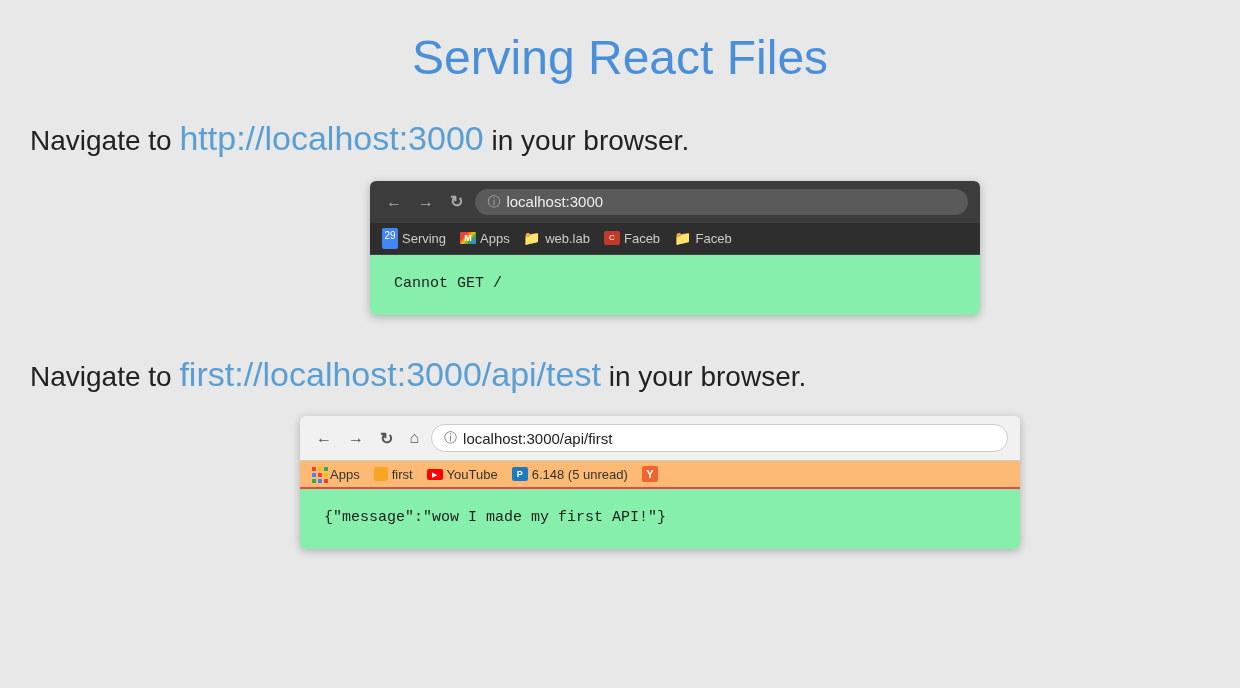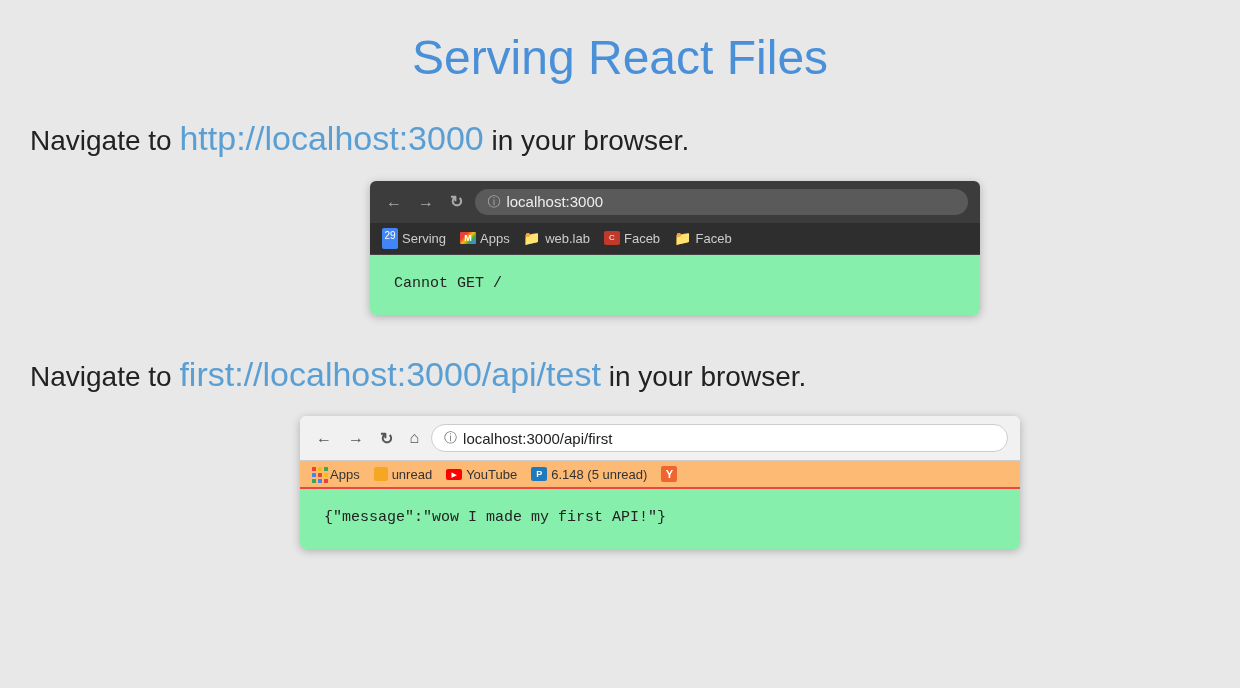--- a/index.html
+++ b/index.html
@@ -224,21 +224,21 @@
         <div style="width:4px;height:4px;background:#ea4335;border-radius:0.5px;"></div>
         <div style="width:4px;height:4px;background:#fbbc05;border-radius:0.5px;"></div>
         <div style="width:4px;height:4px;background:#34a853;border-radius:0.5px;"></div>
         <div style="width:4px;height:4px;background:#4285f4;border-radius:0.5px;"></div>
         <div style="width:4px;height:4px;background:#ea4335;border-radius:0.5px;"></div>
       </div>
       <span>Apps</span>
     </div>
     <div class="bookmark-item">
       <span style="display:inline-block;width:14px;height:14px;background:#f5a623;border-radius:2px;"></span>
-      <span>unread</span>
+      <span>first</span>
     </div>
     <div class="bookmark-item">
       <span style="display:inline-flex;width:16px;height:11px;background:#ff0000;border-radius:2px;align-items:center;justify-content:center;">
         <span style="color:white;font-size:7px;line-height:1;">▶</span>
       </span>
       <span>YouTube</span>
     </div>
     <div class="bookmark-item">
       <span style="display:inline-flex;width:16px;height:14px;background:#1e7abf;border-radius:2px;align-items:center;justify-content:center;color:white;font-size:9px;font-weight:bold;">P</span>
       <span>6.148 (5 unread)</span>

